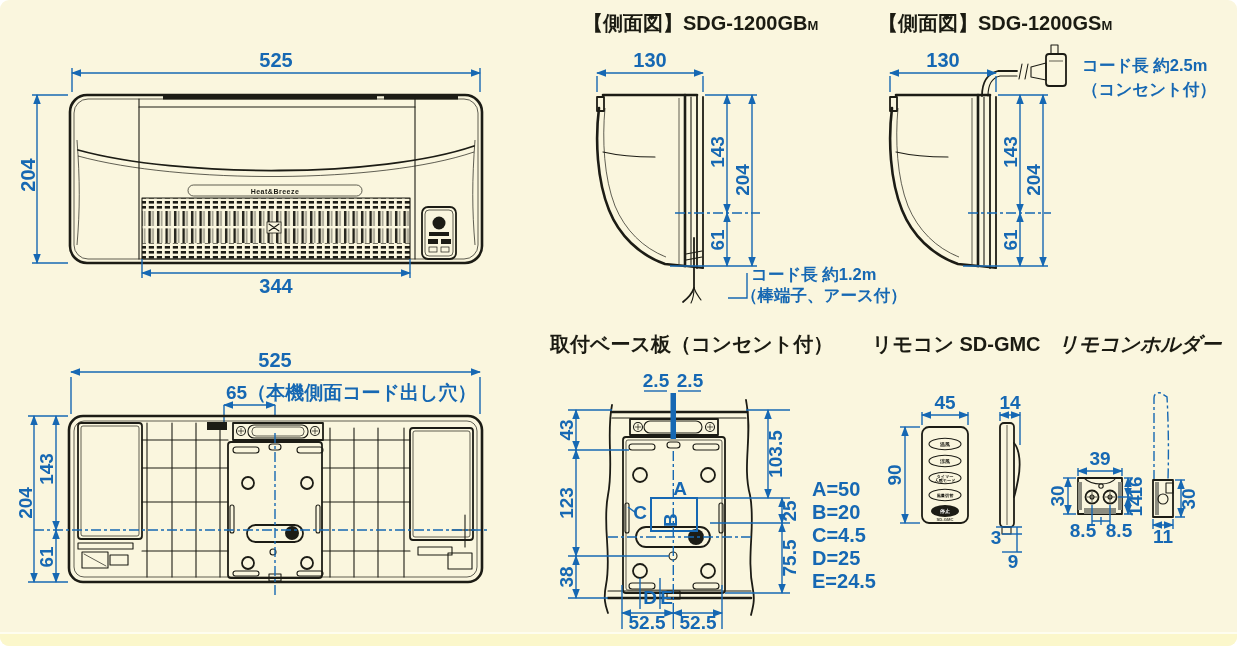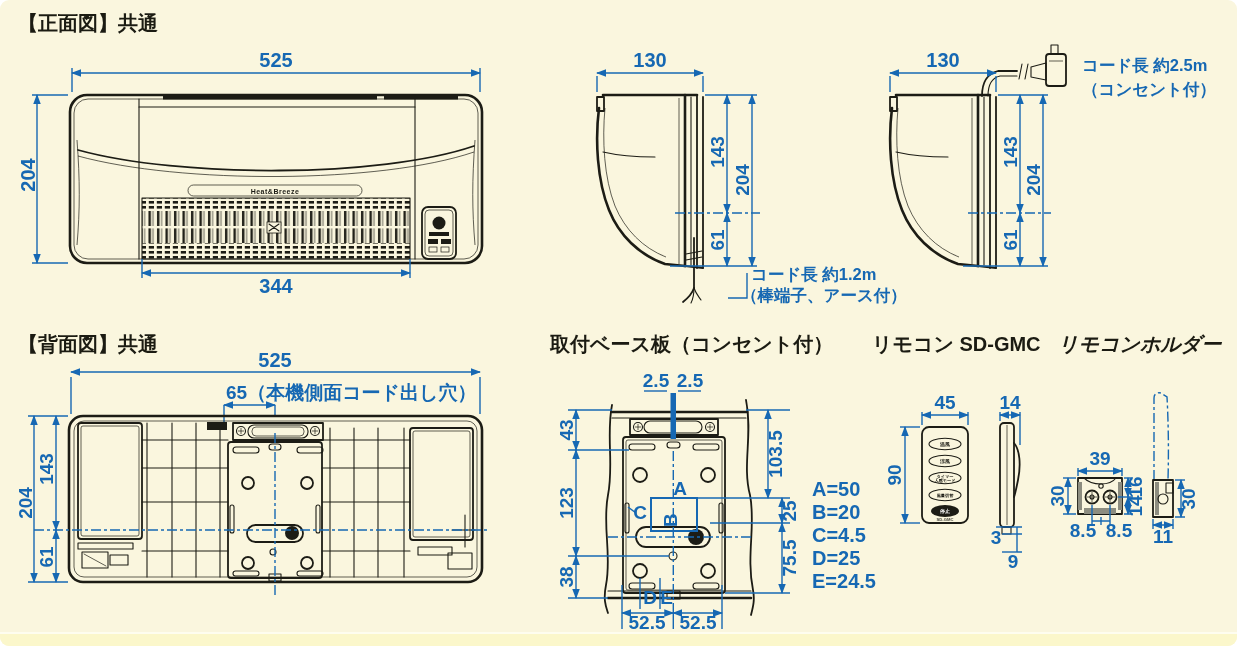--- a/index.html
+++ b/index.html
@@ -29,22 +29,22 @@
   .b{stroke:#1668B3;stroke-width:1.4;fill:none;}
   .b2{stroke:#1668B3;stroke-width:2;fill:none;}
   .bd{stroke:#1668B3;stroke-width:1.4;fill:none;stroke-dasharray:10 3 3 3;}
   .bf{fill:#1668B3;stroke:none;}
 </style>
 </head>
 <body>
 
 <div id="sheet">
 
-  <div class="ttl" style="left:18px;top:10px;"><span>【正面図】共通</span></div>
-  <div class="ttl" style="left:18px;top:331px;"><span>【背面図】共通</span></div>
+  <div class="ttl" style="left:583px;top:10px;"><span>【側面図】SDG-1200GB</span><span class="sub">M</span></div>
+  <div class="ttl" style="left:878px;top:10px;"><span>【側面図】SDG-1200GS</span><span class="sub">M</span></div>
   <div class="ttl" style="left:550px;top:331px;"><span>取付ベース板（コンセント付）</span></div>
   <div class="ttl" style="left:872px;top:331px;"><span>リモコン SD-GMC</span></div>
   <div class="ttl" style="left:1058px;top:331px;font-style:italic;"><span>リモコンホルダー</span></div>
 
   <svg style="left:20px;top:40px;" width="520" height="295" viewBox="0 0 520 295">
     <defs>
       <marker id="mF" viewBox="0 0 10 10" refX="8.6" refY="5" markerWidth="7.5" markerHeight="7.5" orient="auto-start-reverse">
           <path d="M0 1.4 L9.6 5 L0 8.6 Z" fill="#1668B3"></path>
         </marker>
       <pattern id="pfDash" width="8" height="5" patternUnits="userSpaceOnUse">

